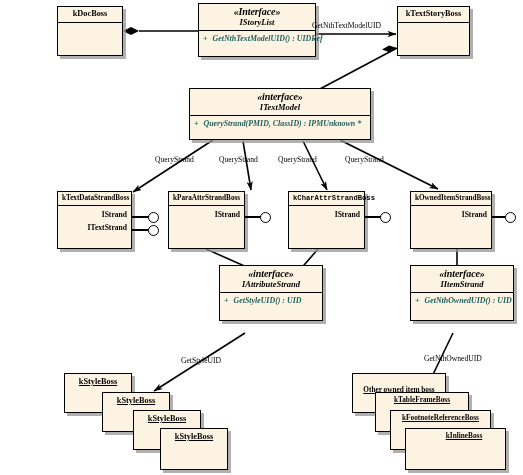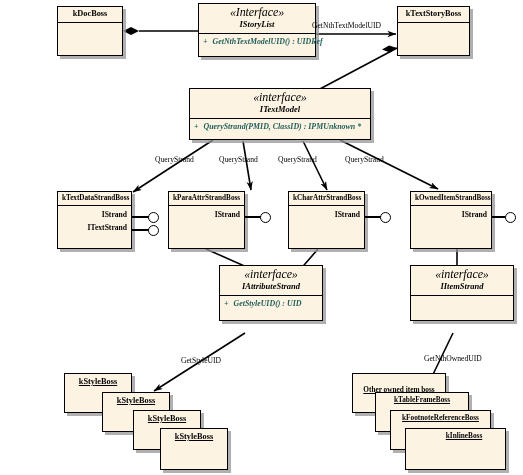--- a/index.html
+++ b/index.html
@@ -39,22 +39,22 @@
     font-size: 8.3px;
     line-height: 1.15;
     color: #000;
   }
   .node.sep .hdr {
     border-bottom: 1.6px solid #000000;
   }
   .node .stereo {
     display: block;
     font-style: italic;
-    font-weight: normal;
-    font-size: 12px;
+    font-weight: bold;
+    font-size: 10px;
     letter-spacing: -0.1px;
   }
   .node .iname {
     display: block;
     font-style: italic;
     font-weight: bold;
     font-size: 8.5px;
   }
   .node .ops {
     box-sizing: border-box;
@@ -229,21 +229,21 @@
   <div class="node sep" style="left:168px; top:191px; width:77px; height:58px;">
     <div class="hdr" style="font-size:7.2px;">kParaAttrStrandBoss</div>
     <div class="body" style="height:34px; position:relative;">
       <span class="iface-row" style="top:4px;">IStrand</span>
     </div>
   </div>
   <div class="lolli-line" style="left:245px; top:216px; width:16px;"></div>
   <div class="lolli-ball" style="left:260px; top:212px;"></div>
 
   <div class="node sep" style="left:288px; top:191px; width:77px; height:58px;">
-    <div class="hdr" style="font-size:7.2px;">kCharAttrStrandBoss</div>
+    <div class="hdr" style="font-size:7.2px;font-family:Liberation Mono, monospace;">kCharAttrStrandBoss</div>
     <div class="body" style="height:34px; position:relative;">
       <span class="iface-row" style="top:4px;">IStrand</span>
     </div>
   </div>
   <div class="lolli-line" style="left:365px; top:216px; width:16px;"></div>
   <div class="lolli-ball" style="left:380px; top:212px;"></div>
 
   <div class="node sep" style="left:410px; top:191px; width:82px; height:58px;">
     <div class="hdr" style="font-size:7.2px;">kOwnedItemStrandBoss</div>
     <div class="body" style="height:34px; position:relative;">
@@ -261,20 +261,23 @@
     <div class="ops">
       <span class="plus">+</span><span>GetStyleUID() : UID</span>
     </div>
   </div>
 
   <div class="node sep" style="left:410px; top:265px; width:104px; height:56px;">
     <div class="hdr">
       <span class="stereo">«interface»</span>
       <span class="iname">IItemStrand</span>
     </div>
+    <div class="ops">
+      <span class="plus">+</span><span>GetNthOwnedUID() : UID</span>
+    </div>
   </div>
 
   <div class="node" style="left:64px; top:373px; width:68px; height:40px; z-index:4;">
     <div class="hdr" style="padding-top:3px;">
       <span class="stack-name">kStyleBoss</span>
     </div>
   </div>
   <div class="node" style="left:102px; top:392px; width:68px; height:40px; z-index:5;">
     <div class="hdr" style="padding-top:3px;">
       <span class="stack-name">kStyleBoss</span>

